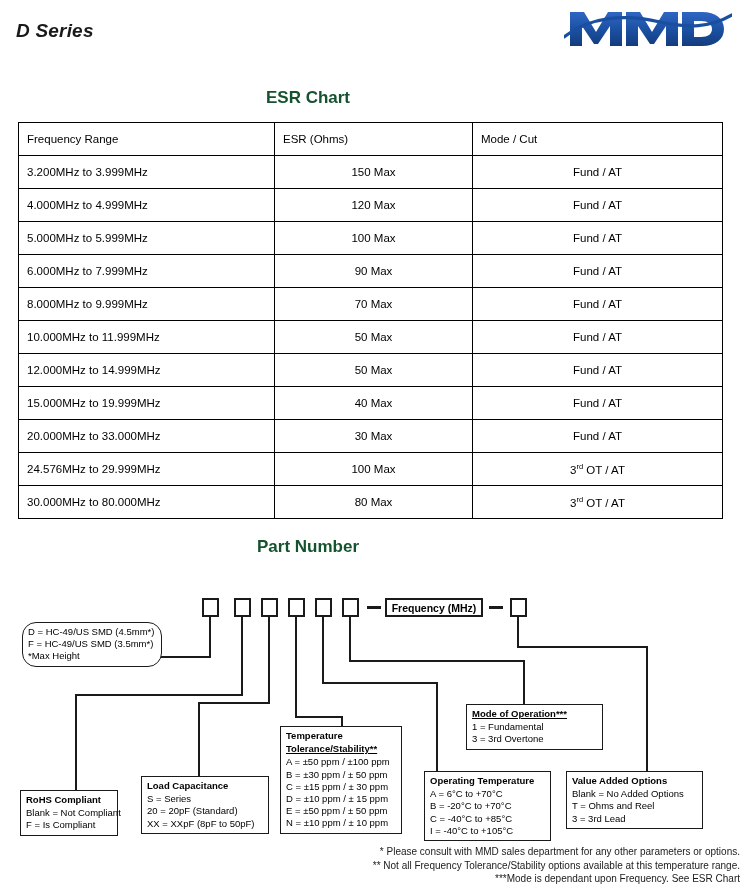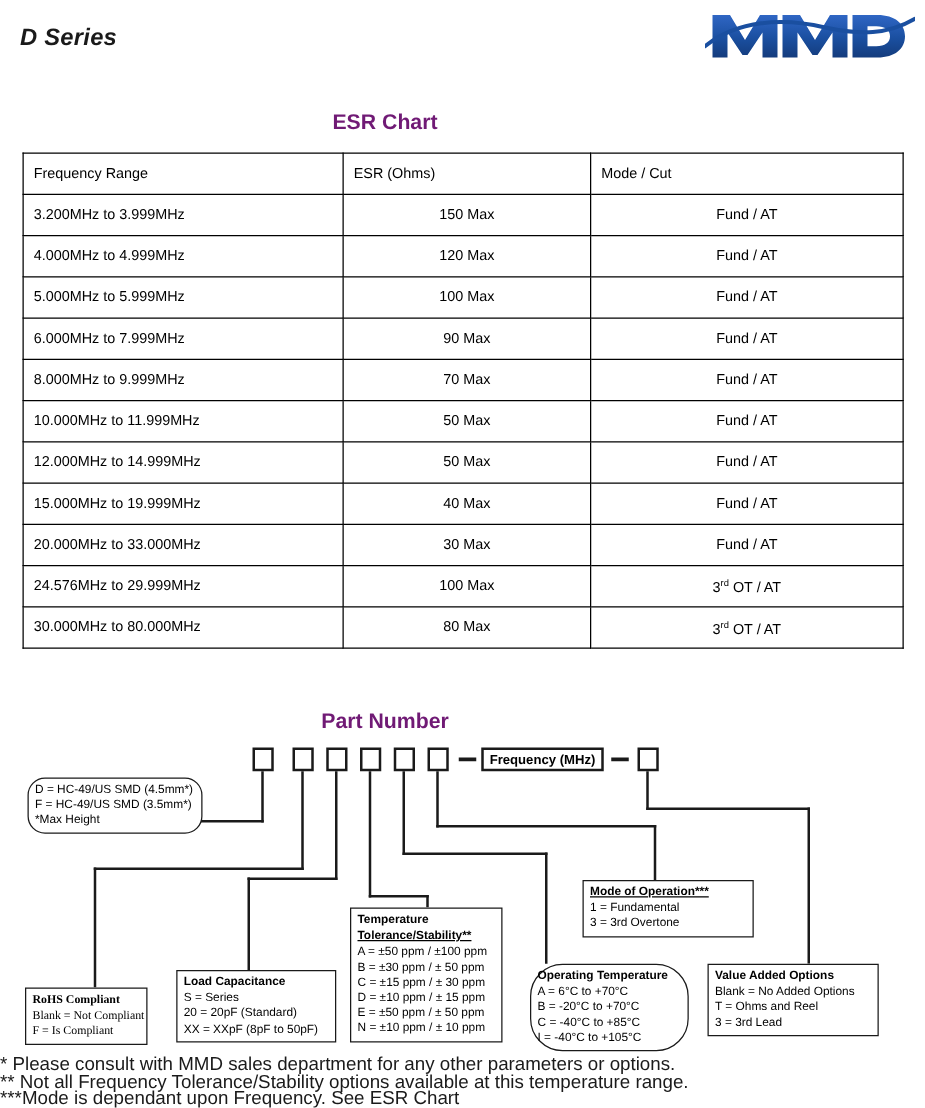--- a/index.html
+++ b/index.html
@@ -37,24 +37,24 @@
     width: 168px; height: 46px;
   }
 
   
   .section-heading {
     position: absolute;
     width: 616px;
     text-align: center;
     font-size: 17px;
     font-weight: bold;
-    color: #701a75;
+    color: #14532d;
   }
   #esr-heading  { top: 88px; }
-  #pn-heading   { top: 567px; text-align: center; }
+  #pn-heading   { top: 537px; text-align: center; }
 
   
   #esr-table {
     position: absolute;
     left: 18px; top: 122px;
     width: 704px;
     border-collapse: collapse;
     table-layout: fixed;
     font-size: 11.5px;
   }
@@ -126,22 +126,22 @@
     margin-bottom: 1px;
   }
   .legend-box .lb-title.nounderline { text-decoration: none; }
   .legend-box .lb-line { display: block; white-space: nowrap; }
 
   
   #footnotes {
     position: absolute;
     left: 0; top: 845px;
     width: 740px;
-    text-align: left;
-    font-size: 15px;
+    text-align: right;
+    font-size: 10px;
     line-height: 13.5px;
     color: #1a1a1a;
   }
   #footnotes div { white-space: nowrap; }
 </style>
 </head>
 <body>
 
 <div id="page-header">
   <div id="series-title">D Series</div>
@@ -288,21 +288,21 @@
   <div class="wire v" style="left:517px; top:31px; height:31px;"></div>
   <div class="wire h" style="left:517px; top:60px; width:131px;"></div>
   <div class="wire v" style="left:646px; top:60px; height:125px;"></div>
 
   <div class="legend-box" style="left:22px; top:36px; width:140px;border-radius:14px;">
     <span class="lb-line">D = HC-49/US SMD (4.5mm*)</span>
     <span class="lb-line">F = HC-49/US SMD (3.5mm*)</span>
     <span class="lb-line">*Max Height</span>
   </div>
 
-  <div class="legend-box" style="left:20px; top:204px; width:98px;font-family:Liberation Serif, serif;">
+  <div class="legend-box" style="left:20px; top:204px; width:98px;">
     <span class="lb-title nounderline">RoHS Compliant</span>
     <span class="lb-line">Blank = Not Compliant</span>
     <span class="lb-line">F = Is Compliant</span>
   </div>
 
   <div class="legend-box" style="left:141px; top:190px; width:128px;">
     <span class="lb-title nounderline">Load Capacitance</span>
     <span class="lb-line">S = Series</span>
     <span class="lb-line">20 = 20pF (Standard)</span>
     <span class="lb-line">XX = XXpF (8pF to 50pF)</span>
@@ -312,21 +312,21 @@
     <span class="lb-title nounderline">Temperature</span>
     <span class="lb-title">Tolerance/Stability**</span>
     <span class="lb-line">A = ±50 ppm / ±100 ppm</span>
     <span class="lb-line">B = ±30 ppm / ±  50 ppm</span>
     <span class="lb-line">C = ±15 ppm / ±  30 ppm</span>
     <span class="lb-line">D = ±10 ppm / ±  15 ppm</span>
     <span class="lb-line">E = ±50 ppm / ±  50 ppm</span>
     <span class="lb-line">N = ±10 ppm / ±  10 ppm</span>
   </div>
 
-  <div class="legend-box" style="left:424px; top:185px; width:127px;border-radius:26px;">
+  <div class="legend-box" style="left:424px; top:185px; width:127px;">
     <span class="lb-title nounderline">Operating Temperature</span>
     <span class="lb-line">A =   6°C to +70°C</span>
     <span class="lb-line">B = -20°C to +70°C</span>
     <span class="lb-line">C = -40°C to +85°C</span>
     <span class="lb-line">I  = -40°C to +105°C</span>
   </div>
 
   <div class="legend-box" style="left:466px; top:118px; width:137px;">
     <span class="lb-title">Mode of Operation***</span>
     <span class="lb-line">1 = Fundamental</span>

